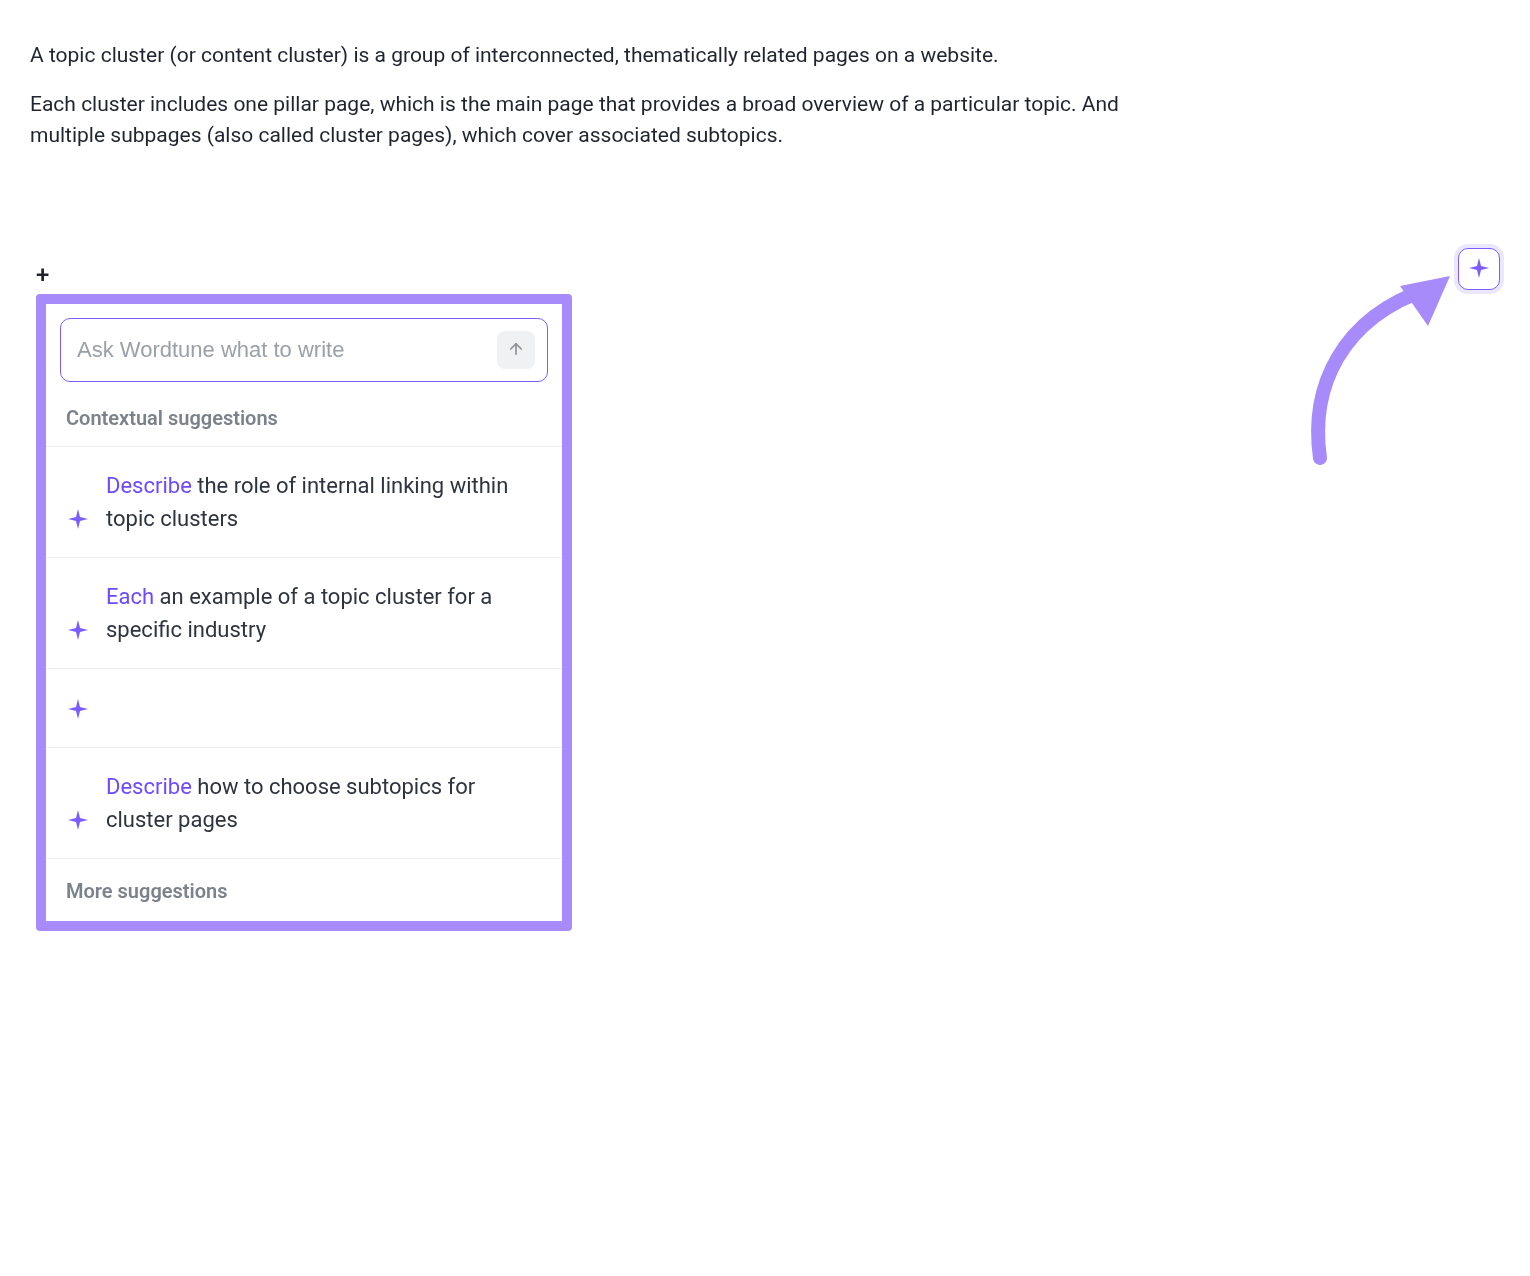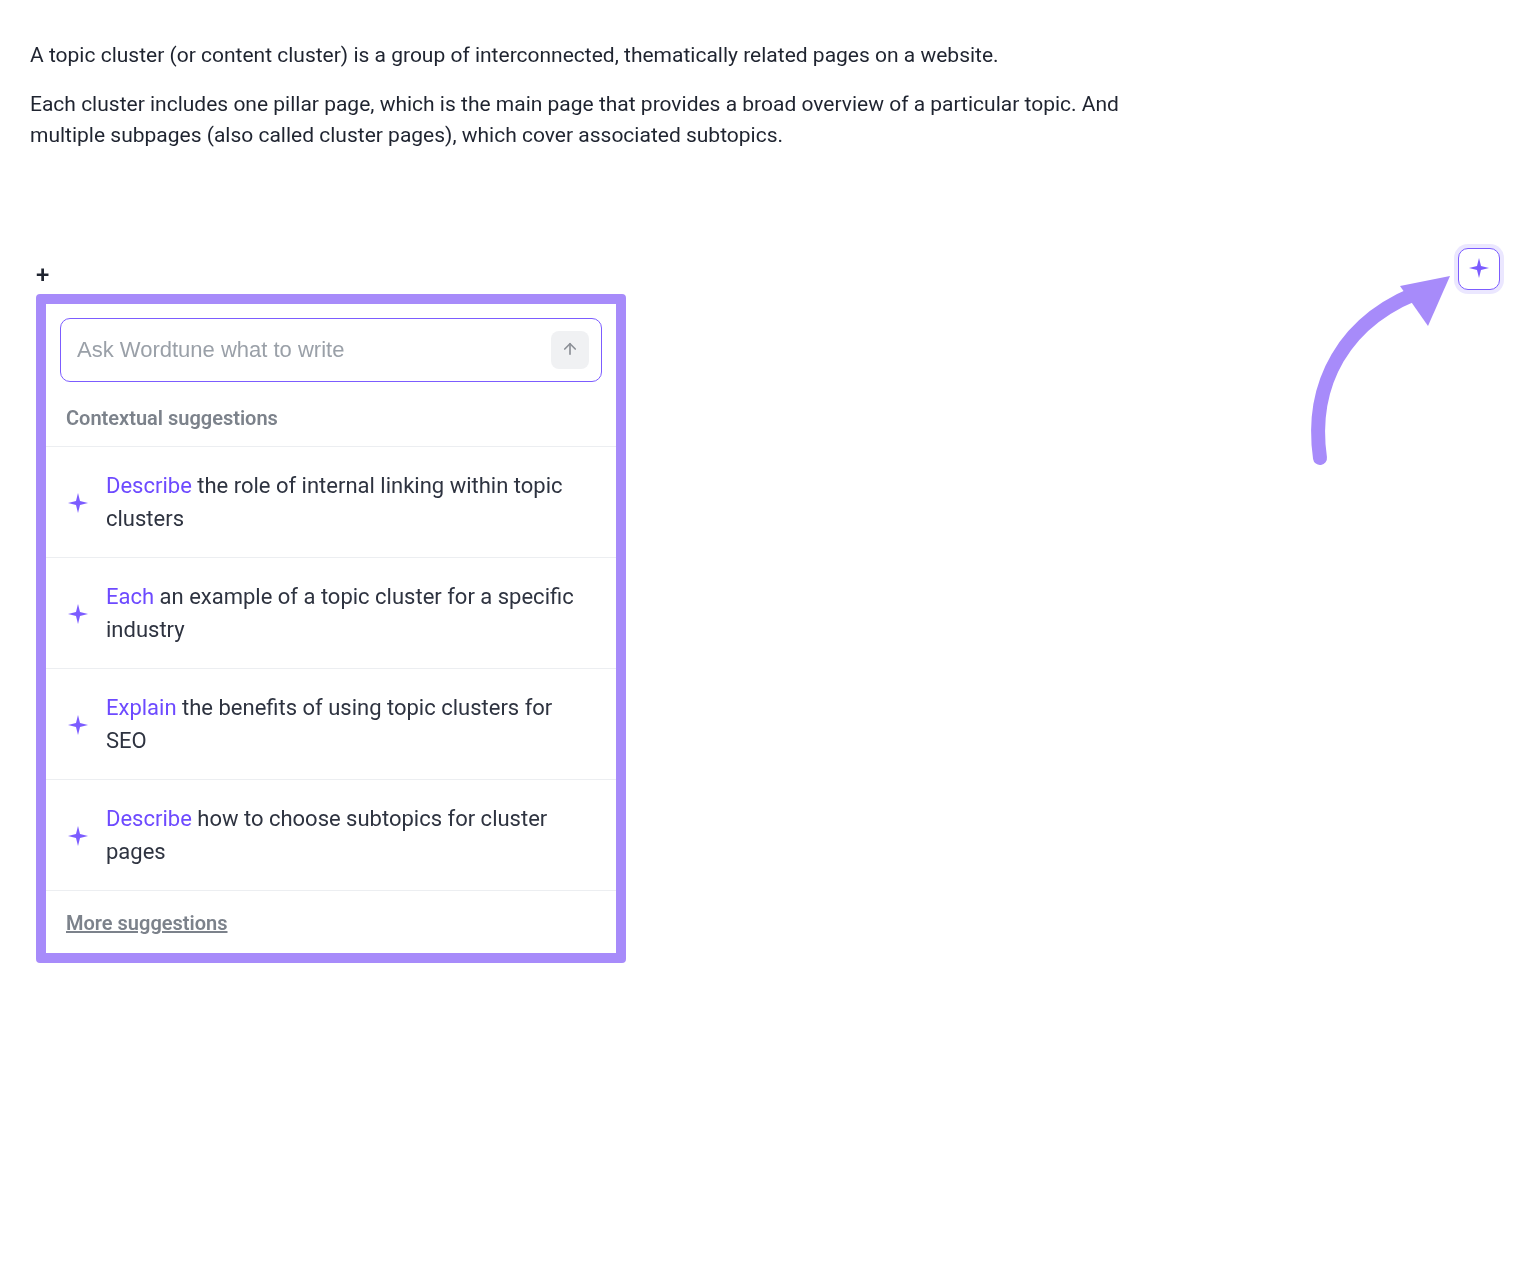--- a/index.html
+++ b/index.html
@@ -29,21 +29,21 @@
       top: 263px;
       font-size: 24px;
       font-weight: 500;
       color: #1f2430;
       line-height: 1;
     }
     .panel-wrapper {
       position: absolute;
       left: 36px;
       top: 294px;
-      width: 590px;
+      width: 536px;
       border: 10px solid #a78bfa;
       border-radius: 4px;
       background: #ffffff;
       padding: 14px 0 0 0;
     }
     .ask-input-row {
       margin: 0 14px 18px 14px;
       display: flex;
       align-items: center;
       border: 1.5px solid #7c5cff;
@@ -80,21 +80,21 @@
       stroke: #8b8f96;
     }
     .section-label {
       font-size: 20px;
       font-weight: 600;
       color: #7c828b;
       padding: 6px 13px 16px 20px;
     }
     .suggestion-item {
       display: flex;
-      align-items: center;
+      align-items: flex-end;
       gap: 16px;
       padding: 22px 20px;
       border-top: 1px solid #eceef1;
       cursor: pointer;
     }
     .sparkle-icon {
       flex-shrink: 0;
       margin-top: 6px;
     }
     .sparkle-icon svg {
@@ -109,21 +109,20 @@
     .verb {
       color: #6d4aff;
     }
     .more-row {
       border-top: 1px solid #eceef1;
       padding: 20px 20px 18px 20px;
       font-size: 20px;
       font-weight: 600;
       color: #7c828b;
       cursor: pointer;
-      text-decoration: underline;
     }
     .floating-sparkle-btn {
       position: absolute;
       right: 30px;
       top: 248px;
       width: 42px;
       height: 42px;
       border: 1.5px solid #7c5cff;
       border-radius: 10px;
       background: #ffffff;
@@ -190,23 +189,20 @@
         <span class="verb">Each</span><span> an example of a topic cluster for a specific industry</span>
       </div>
     </div>
 
     <div class="suggestion-item">
       <span class="sparkle-icon">
         <svg viewBox="0 0 24 24">
           <path fill="#7c5cff" d="M12 2 L14 10 L22 12 L14 14 L12 22 L10 14 L2 12 L10 10 Z"></path>
         </svg>
       </span>
-      <div class="suggestion-text">
-        <span class="verb">Explain</span><span> the benefits of using topic clusters for SEO</span>
-      </div>
     </div>
 
     <div class="suggestion-item">
       <span class="sparkle-icon">
         <svg viewBox="0 0 24 24">
           <path fill="#7c5cff" d="M12 2 L14 10 L22 12 L14 14 L12 22 L10 14 L2 12 L10 10 Z"></path>
         </svg>
       </span>
       <div class="suggestion-text">
         <span class="verb">Describe</span><span> how to choose subtopics for cluster pages</span>

